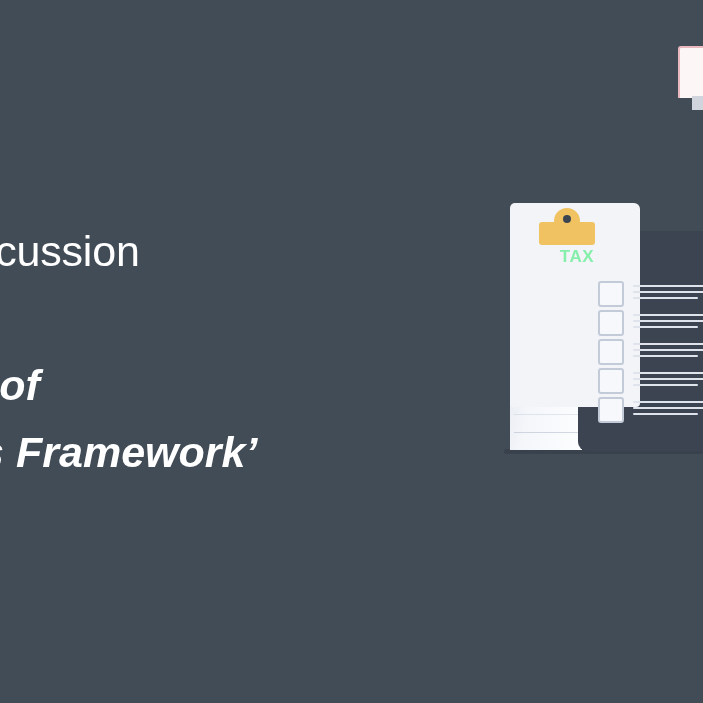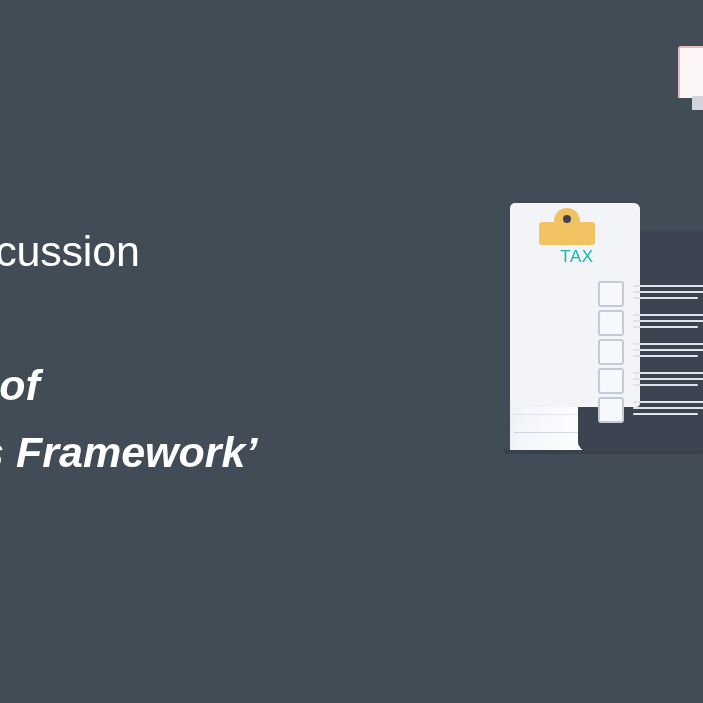--- a/index.html
+++ b/index.html
@@ -148,23 +148,23 @@
     background: #3b4450;
     border-radius: 50%;
     z-index: 5;
   }
   .tax-label {
     position: absolute;
     left: 32px;
     top: 52px;
     width: 90px;
     text-align: center;
-    color: #14b8a6;
+    color: #86efac;
     font-size: 17px;
-    font-weight: 400;
+    font-weight: 700;
     letter-spacing: 0.6px;
     z-index: 3;
   }
 
   .rows {
     position: absolute;
     left: 98px;
     top: 84px;
     width: 118px;
     z-index: 3;

